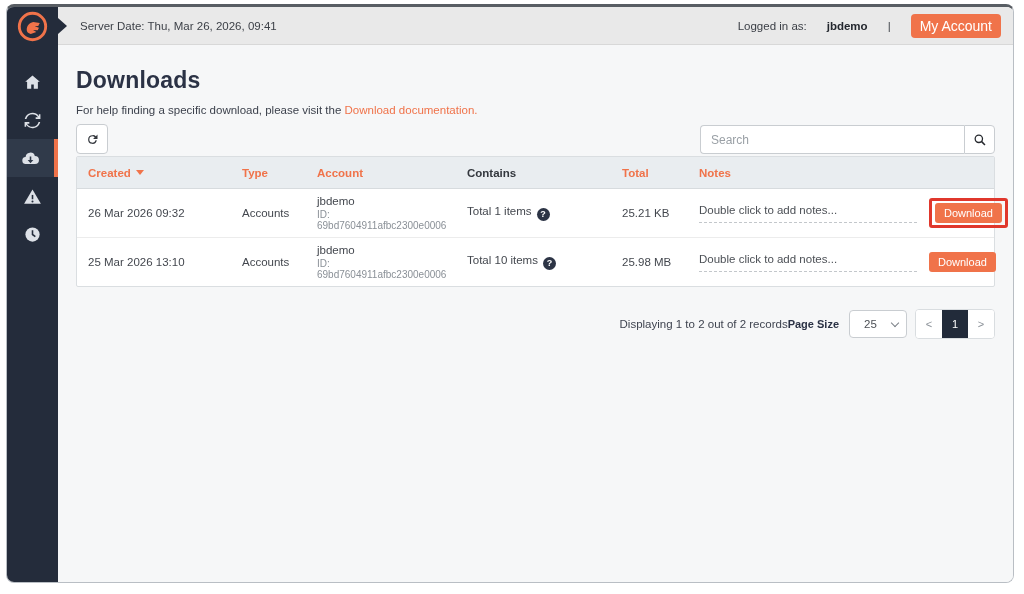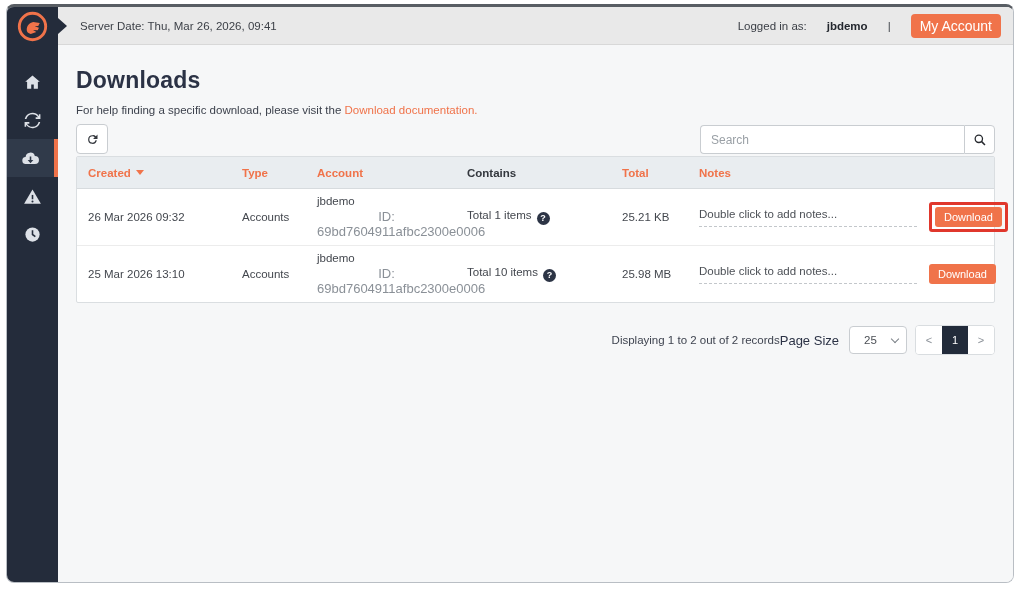--- a/index.html
+++ b/index.html
@@ -53,35 +53,35 @@
   .table { margin-top:2px; background:#fff; border:1px solid #dadee1; border-radius:2px; }
   .tr { display:grid; grid-template-columns:154px 75px 150px 155px 77px 230px 1fr; align-items:center; }
   .thead { background:#e9edf0; height:32px; border-bottom:1px solid #d7dbde; }
   .th { font-size:11.5px; font-weight:bold; color:#f0734a; padding-left:11px; cursor:pointer; }
   .th.plain { color:#33373d; cursor:default; }
   .sort-desc::after { content:""; display:inline-block; margin-left:5px; vertical-align:2px;
     border-left:4px solid transparent; border-right:4px solid transparent; border-top:5px solid #f0734a; }
   .row { min-height:40px; border-bottom:1px solid #ececec; }
   .row:last-child { border-bottom:none; }
   .td { font-size:11.5px; color:#43474e; padding:6px 0 6px 11px; }
-  .acct-id { font-size:13px; color:#8a9097; margin-top:2px;text-align:center; }
+  .acct-id { font-size:10px; color:#8a9097; margin-top:2px; }
   .qmark { display:inline-flex; width:13px; height:13px; border-radius:50%; background:#2c3445; color:#fff;
     font-size:9px; font-weight:bold; align-items:center; justify-content:center; margin-left:5px; vertical-align:-2px; }
   .notes-field { display:inline-block; width:218px; color:#4c5056; border-bottom:1px dashed #c3c7cb;
     padding-bottom:6px; cursor:pointer; }
   .td-action { text-align:right; padding-right:12px; }
   .btn-download { background:#f0734a; color:#fff; border:none; font-size:11px; padding:4px 9px;
     border-radius:3px; cursor:pointer; font-family:inherit; }
   .highlight-box { display:inline-block; border:3px solid #e0372c; border-radius:3px; padding:2px 3px; }
 
   
   .list-footer { margin-top:22px; display:flex; align-items:center; justify-content:flex-end; }
   .summary { font-size:11.5px; color:#3f4450; }
   .pager-zone { display:flex; align-items:center; }
-  .pagesize-label { font-size:13px; font-weight:normal; color:#2b3245; margin-right:10px; }
+  .pagesize-label { font-size:11px; font-weight:bold; color:#2b3245; margin-right:10px; }
   .select { width:58px; height:28px; background:#fff; border:1px solid #c9cdd1; border-radius:4px;
     display:flex; align-items:center; justify-content:space-between; padding:0 8px 0 14px;
     font-size:11.5px; color:#4c5056; cursor:pointer; margin-right:8px; }
   .chev { width:6px; height:6px; border-right:1.5px solid #7b8087; border-bottom:1.5px solid #7b8087;
     transform:rotate(45deg); margin-top:-3px; }
   .pagination { display:flex; border:1px solid #d9dde0; border-radius:4px; overflow:hidden; background:#fff; }
   .page-btn { width:26px; height:28px; display:flex; align-items:center; justify-content:center;
     font-size:11px; color:#8a9097; cursor:pointer; background:#fff; }
   .page-btn.current { background:#222b3a; color:#fff; }
 </style>

